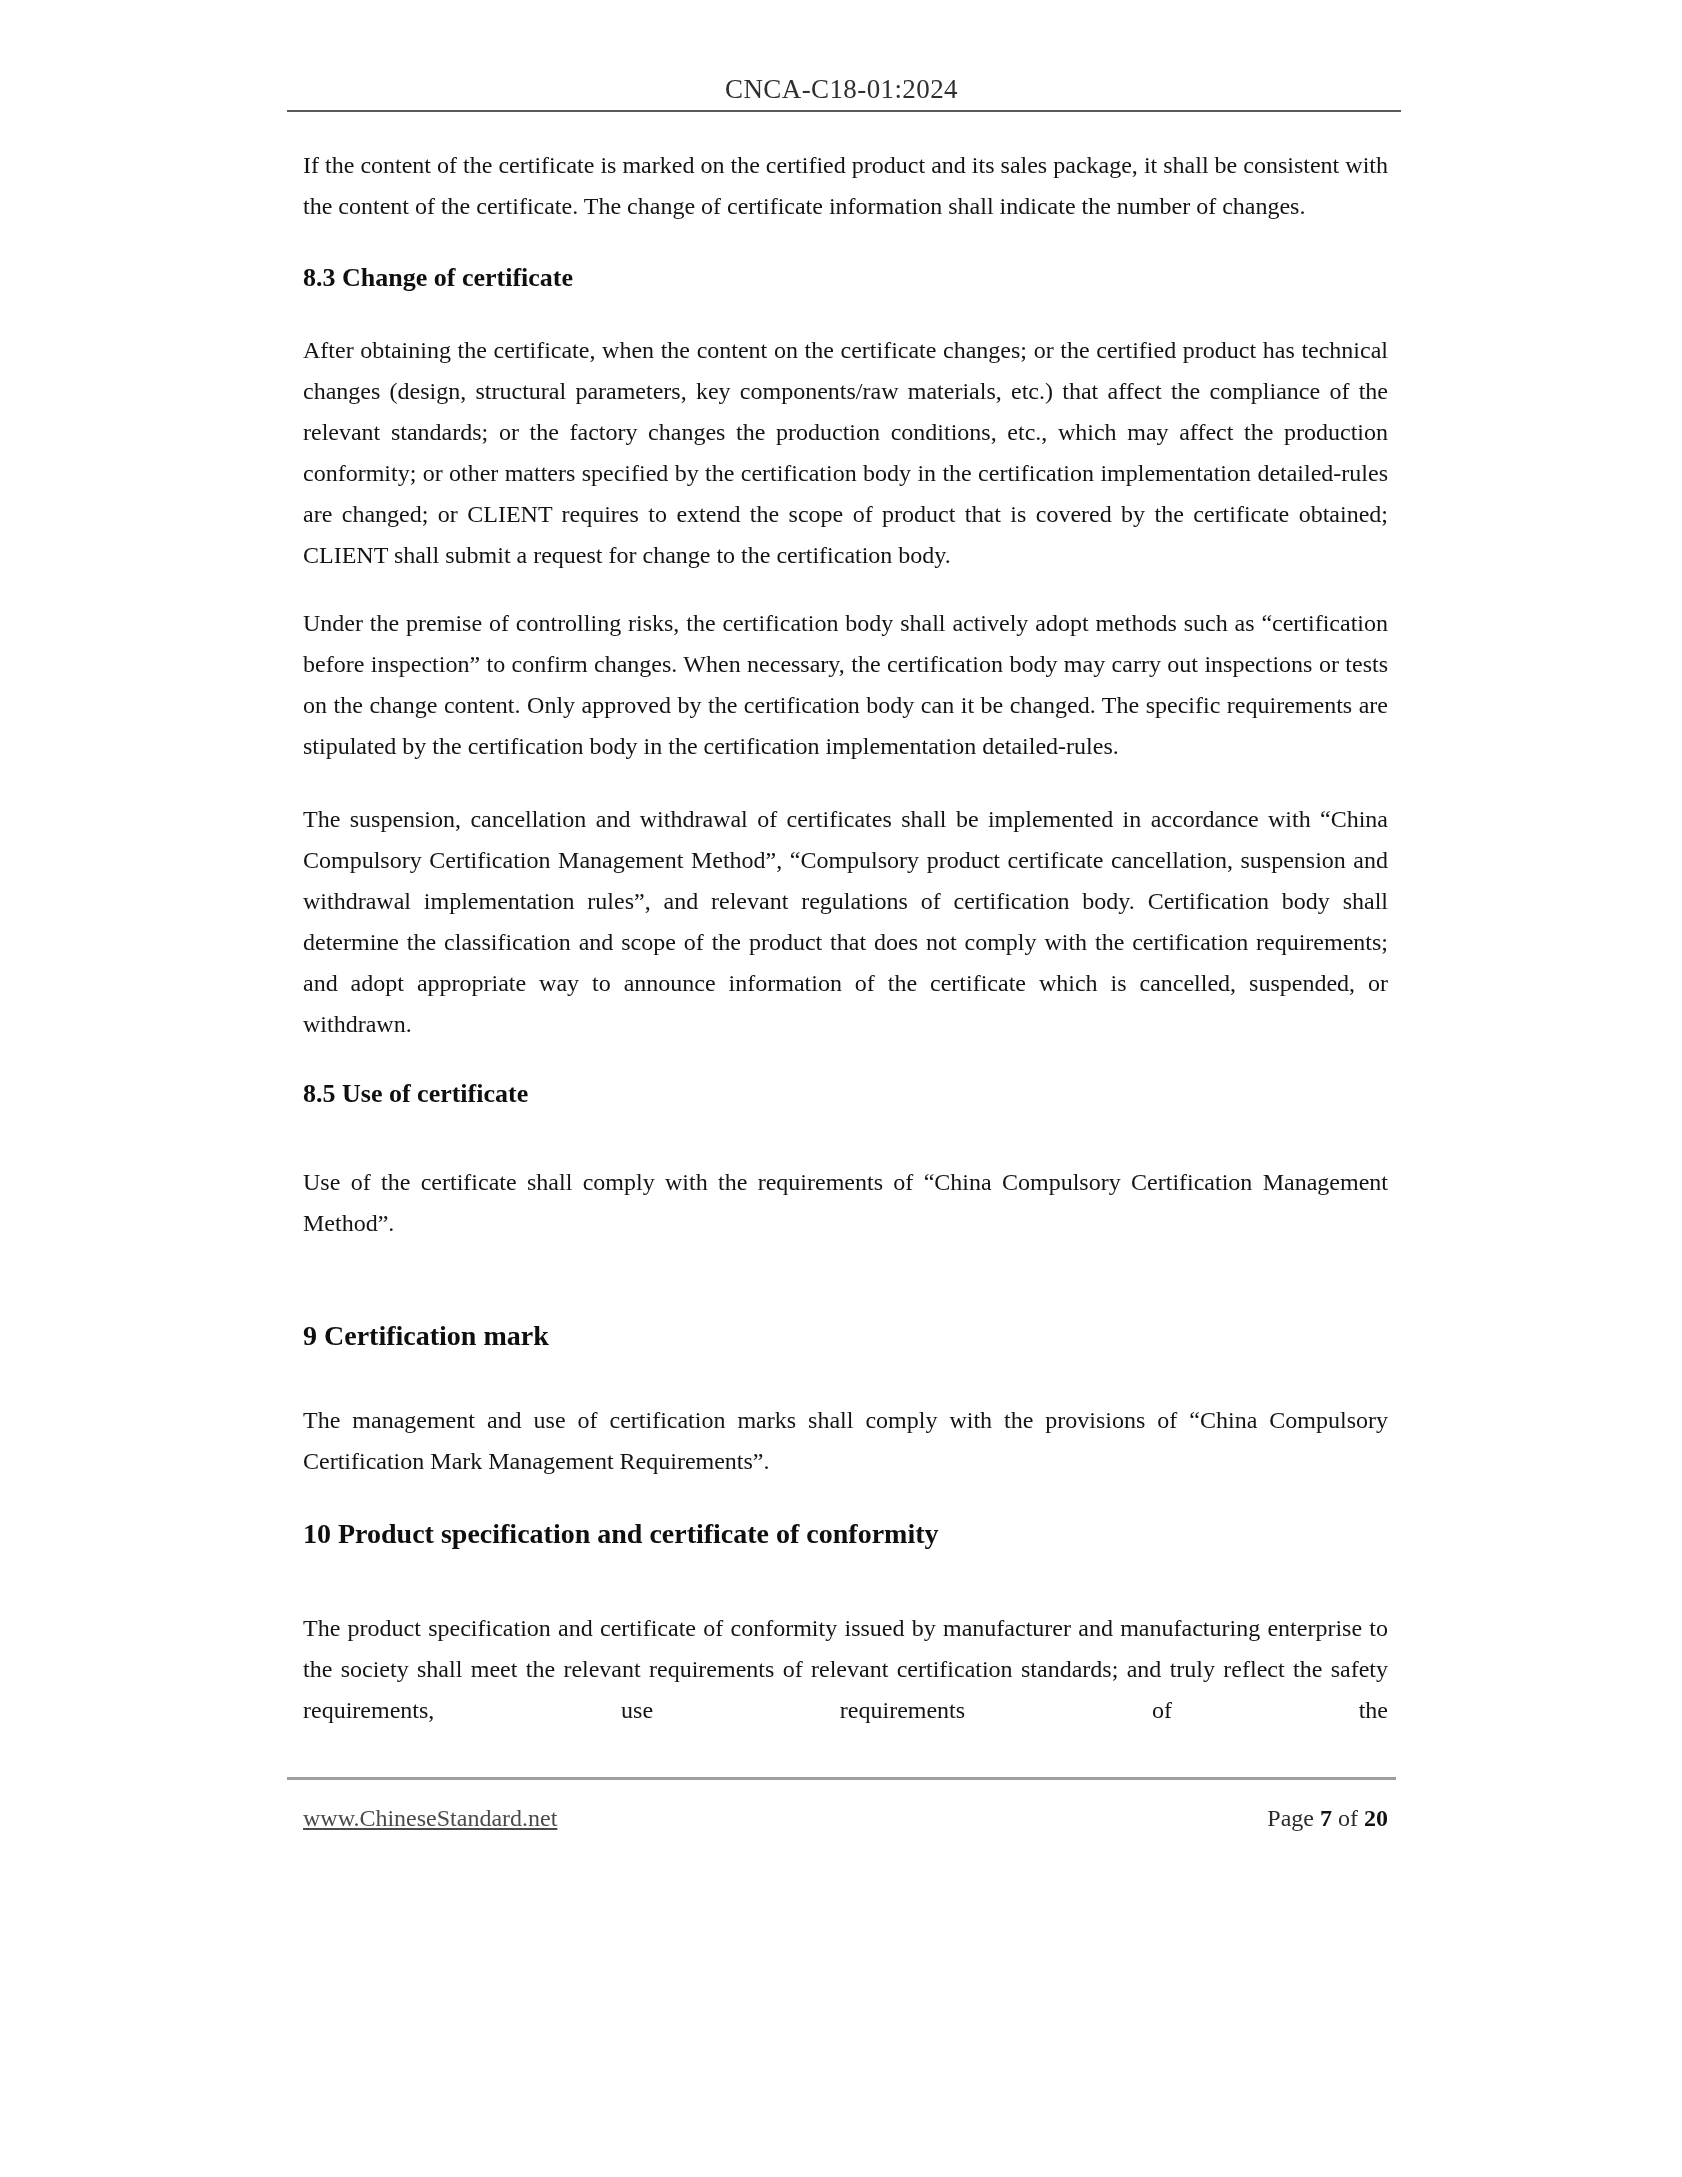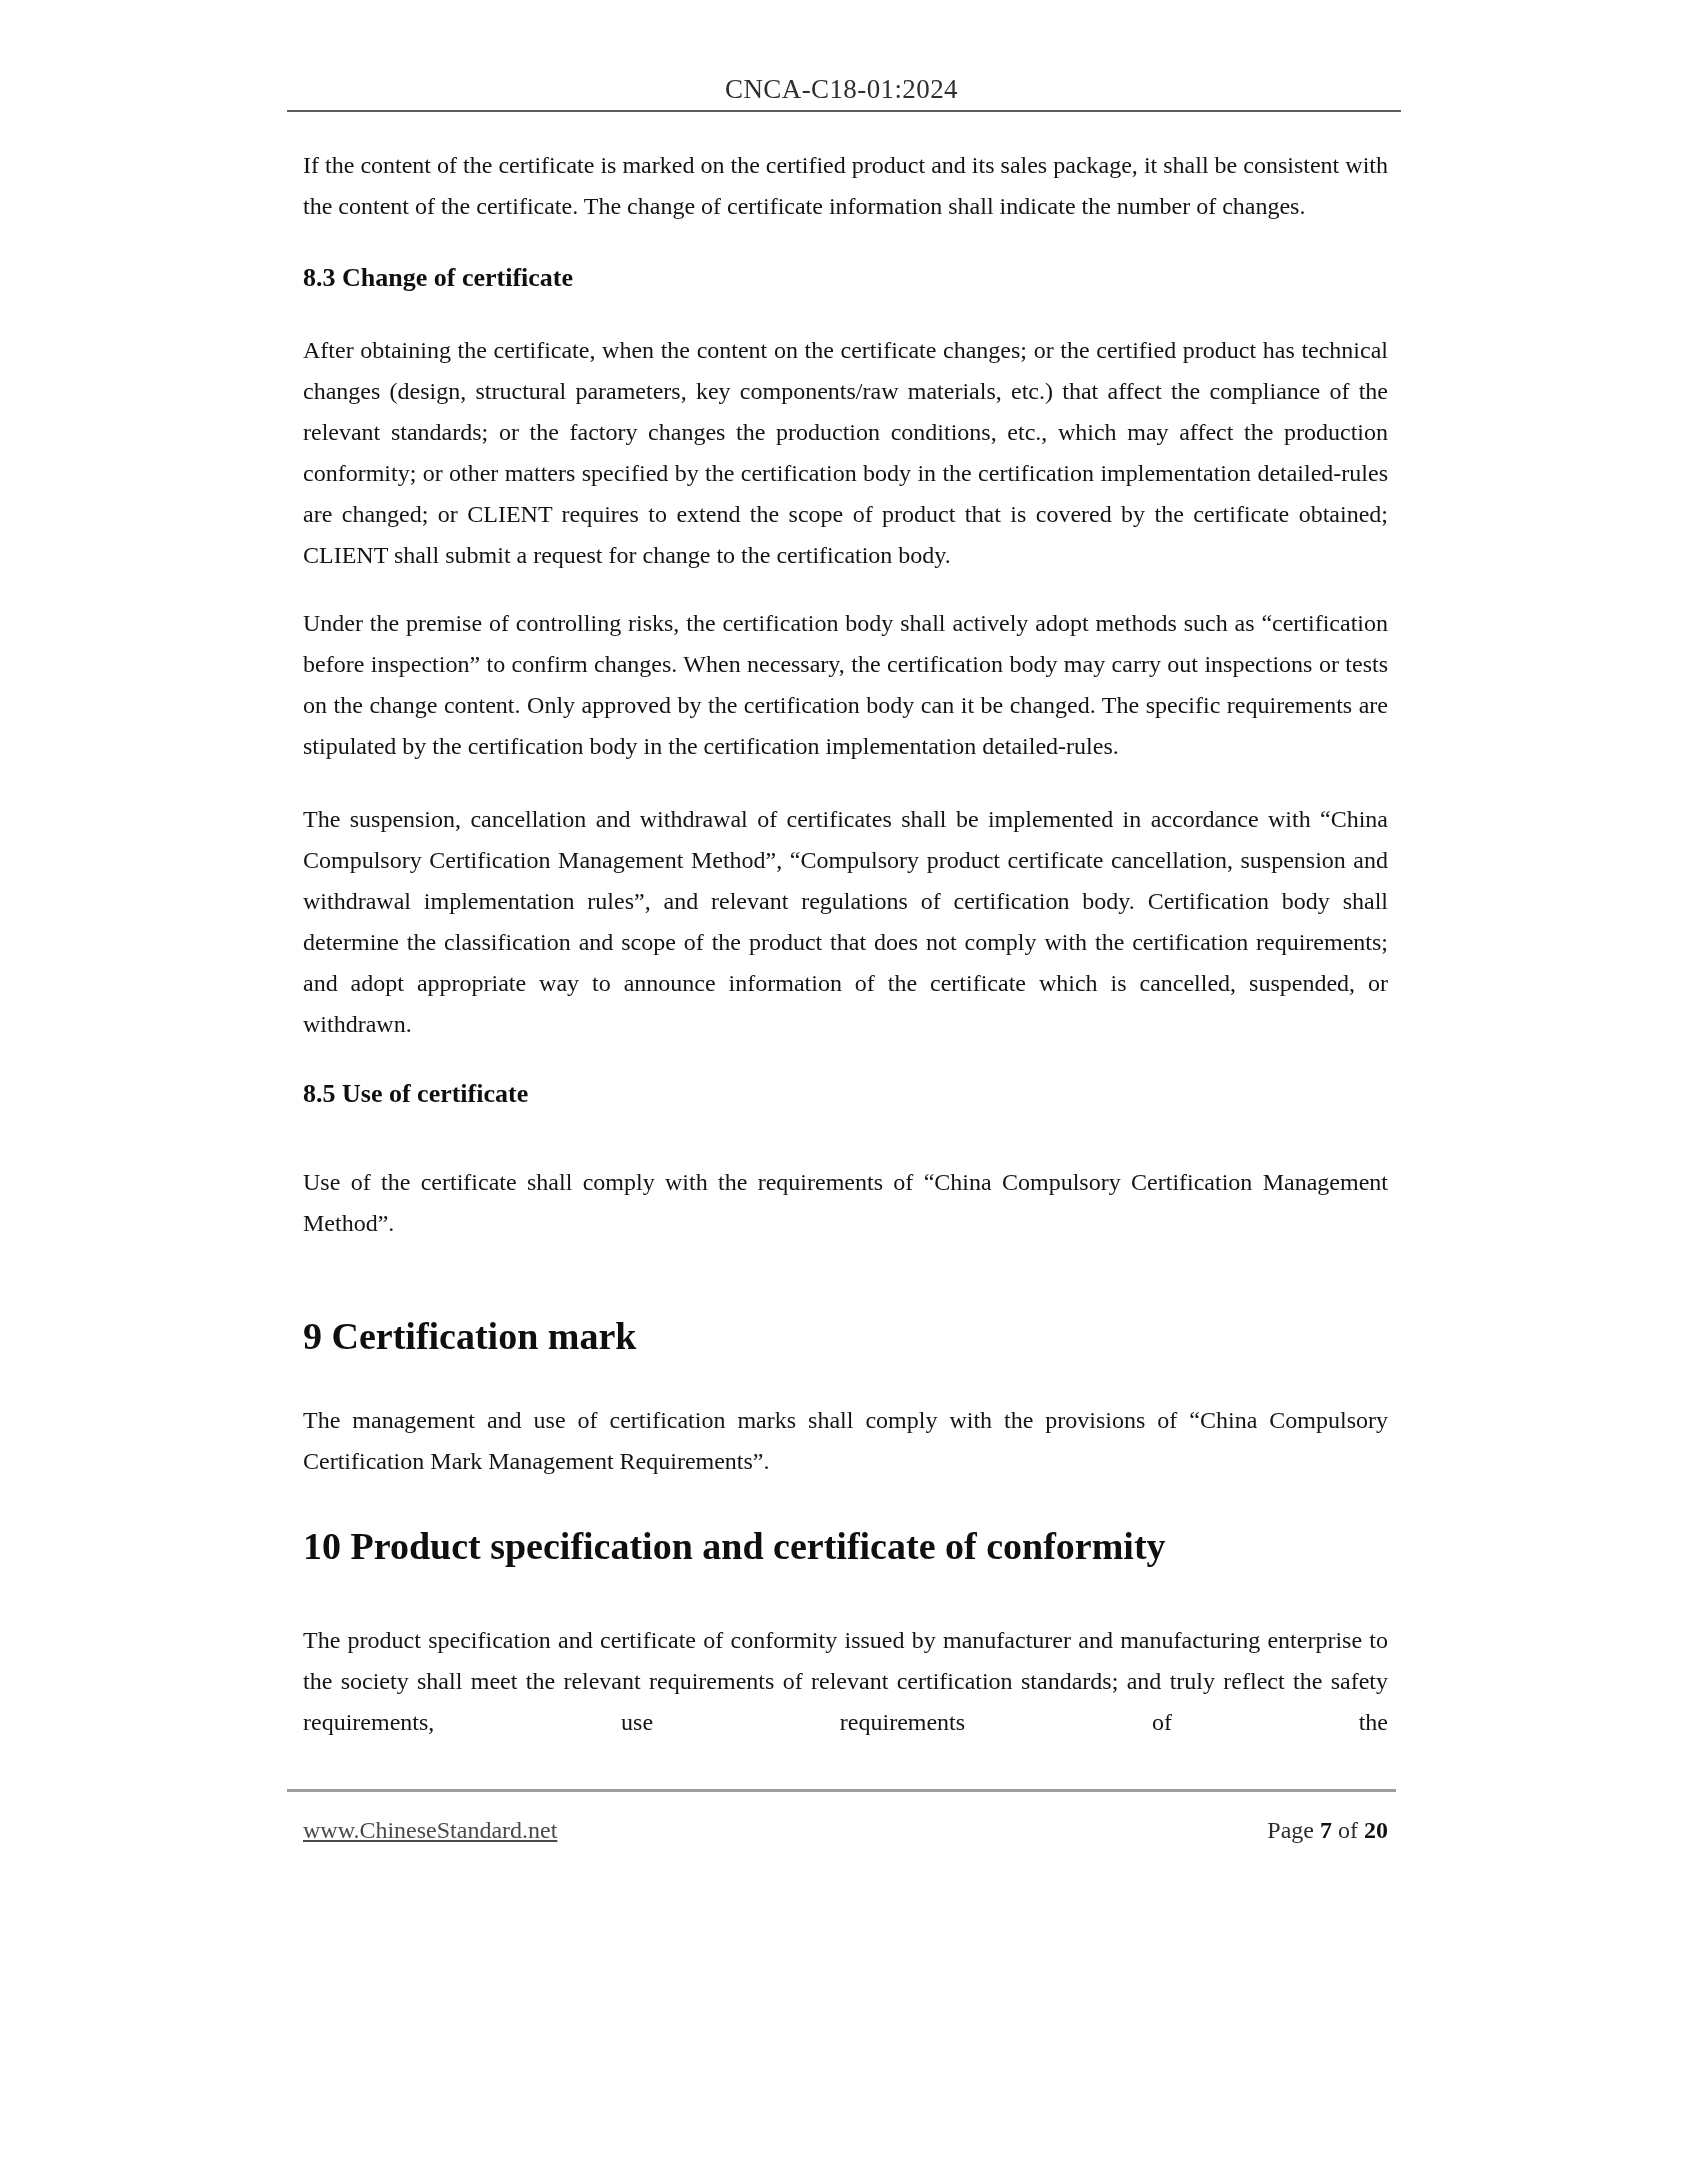--- a/index.html
+++ b/index.html
@@ -35,36 +35,36 @@
     color: #141414;
   }
   .para.justify-last { text-align-last: justify; }
   .h3 {
     font-size: 26px;
     line-height: 41px;
     font-weight: bold;
     color: #0f0f0f;
   }
   .h2 {
-    font-size: 38px;
+    font-size: 28px;
     line-height: 48px;
     font-weight: bold;
     color: #0f0f0f;
   }
   .mt-p1   { margin-top: 33px; }
   .mt-h83  { margin-top: 30px; }
   .mt-p2   { margin-top: 32px; }
   .mt-p3   { margin-top: 27px; }
   .mt-h84  { margin-top: 29px; }
   .mt-p4   { margin-top: 32px; }
   .mt-h85  { margin-top: 28px; }
   .mt-p5   { margin-top: 48px; }
   .mt-h9   { margin-top: 68px; }
   .mt-p6   { margin-top: 40px; }
-  .mt-h10  { margin-top: 40px; }
+  .mt-h10  { margin-top: 28px; }
   .mt-p7   { margin-top: 50px; }
   .footer-rule {
     height: 0;
     border-top: 3.5px solid #9e9e9e;
     margin: 46px 287px 0 287px;
   }
   .doc-footer {
     margin: 22.5px 295px 0 303px;
     display: flex;
     justify-content: space-between;

